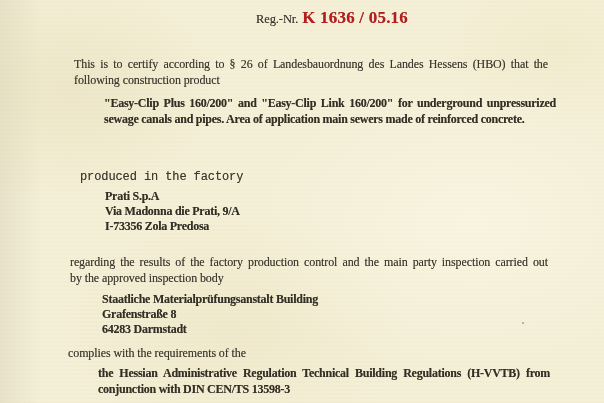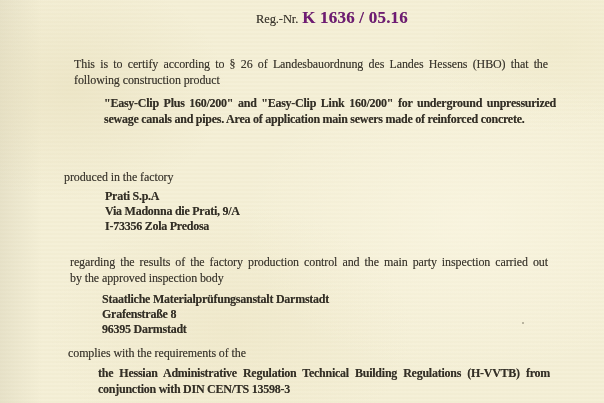--- a/index.html
+++ b/index.html
@@ -39,25 +39,25 @@
   
   .header {
     position: absolute;
     top: 8px; left: 0;
     width: 604px;
     text-align: center;
     transform: translateX(30px);
     white-space: nowrap;
   }
   .reg-label  { font-size: 12.5px; letter-spacing: -0.1px; }
-  .reg-number { font-size: 17px; font-weight: bold; color: #701a75; letter-spacing: 0.2px; margin-left: 4px; }
+  .reg-number { font-size: 17px; font-weight: bold; color: #b91c1c; letter-spacing: 0.2px; margin-left: 4px; }
   
   .certify      { top: 56px;  left: 74px;  width: 474px; }
   .product      { top: 95px;  left: 104px; width: 452px; }
-  .produced     { top: 169px; left: 64px; }
+  .produced     { top: 169px; left: 80px; font-family: Liberation Mono, monospace; }
   .factory      { top: 189px; left: 105px; }
   .regarding    { top: 254px; left: 70px;  width: 478px; }
   .inspection   { top: 292px; left: 102px; }
   .complies     { top: 345px; left: 68px; }
   .requirements { top: 365px; left: 98px;  width: 452px; }
   .speck {
     position: absolute;
     width: 2px; height: 2px;
     border-radius: 50%;
     background: rgba(100,94,78,0.55);
@@ -91,23 +91,23 @@
     <div class="line">Via Madonna die Prati, 9/A</div>
     <div class="line">I-73356 Zola Predosa</div>
   </div>
 
   <div class="block regarding">
     <div class="jline">regarding the results of the factory production control and the main party inspection carried out</div>
     <div class="line">by the approved inspection body</div>
   </div>
 
   <div class="block inspection bold addr">
-    <div class="line">Staatliche Materialprüfungsanstalt Darmstadt</div>
+    <div class="line">Staatliche Materialprüfungsanstalt Building</div>
     <div class="line">Grafenstraße 8</div>
-    <div class="line">96395 Darmstadt</div>
+    <div class="line">64283 Darmstadt</div>
   </div>
 
   <div class="block complies">
     <div class="line">complies with the requirements of the</div>
   </div>
 
   <div class="block requirements bold">
     <div class="jline">the Hessian Administrative Regulation Technical Building Regulations (H-VVTB) from</div>
     <div class="line">conjunction with DIN CEN/TS 13598-3</div>
   </div>

